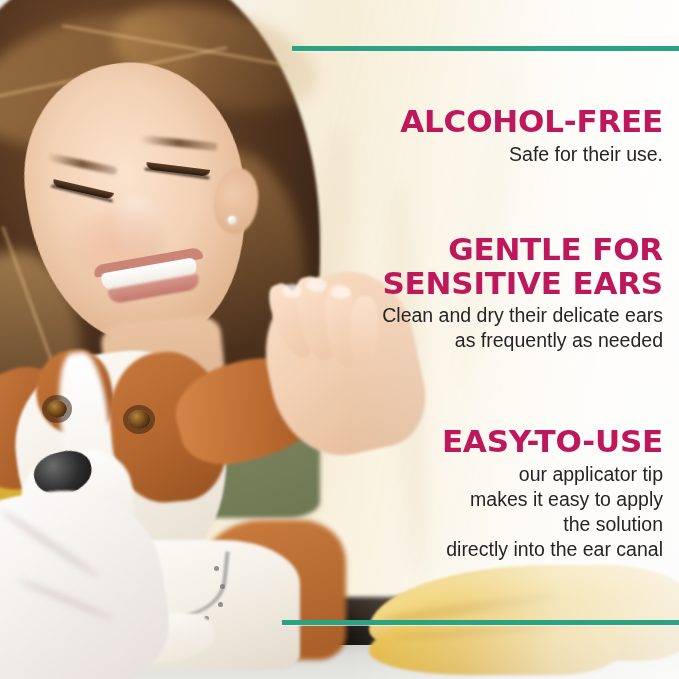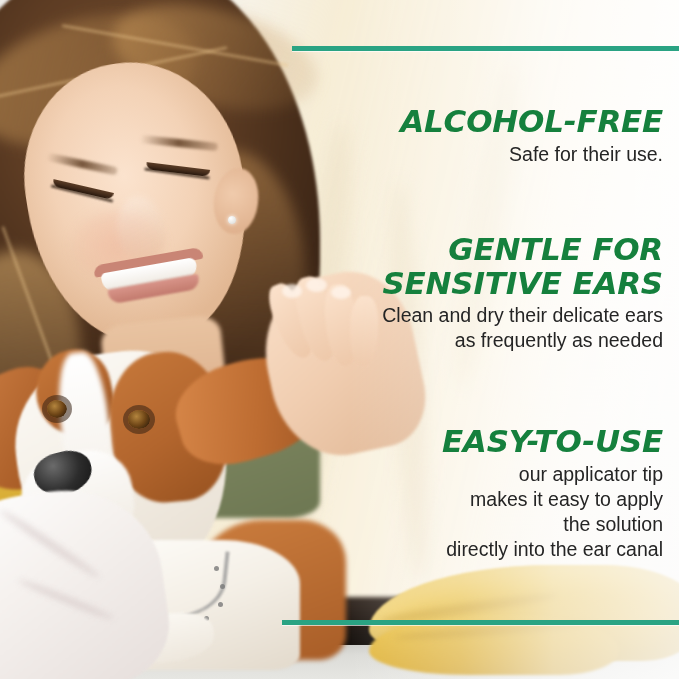--- a/index.html
+++ b/index.html
@@ -317,24 +317,24 @@
     position:absolute; right:16px; top:46px; width:330px; height:574px;
     text-align:right;
   }
   .block{ position:absolute; right:0; width:330px; }
   .b1{ top:58px; }
   .b2{ top:186px; }
   .b3{ top:378px; }
 
   .headline{
     font-family:"DejaVu Sans", sans-serif;
-    font-style:italic; font-weight:bold;
+    font-weight:bold;
     font-size:31px; line-height:35px;
     letter-spacing:-0.2px;
-    color:#15803d;
+    color:#be185d;
     white-space:pre-line;
   }
   .subtext{
     font-family:"Liberation Sans", sans-serif;
     font-weight:400;
     font-size:19.5px; line-height:25px;
     color:#252525;
     white-space:pre-line;
     margin-top:3px;
   }

